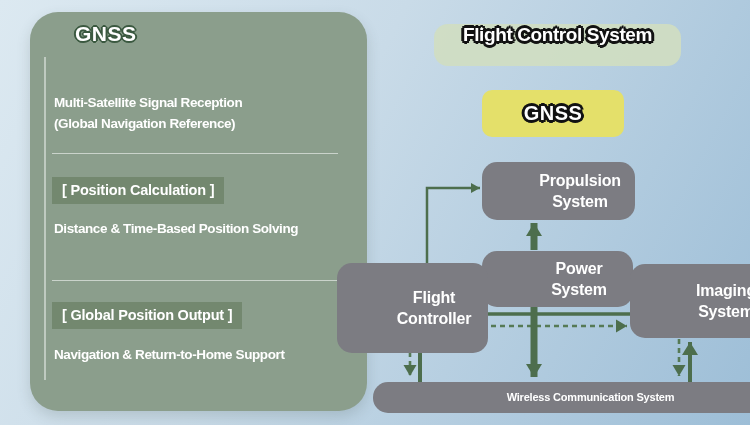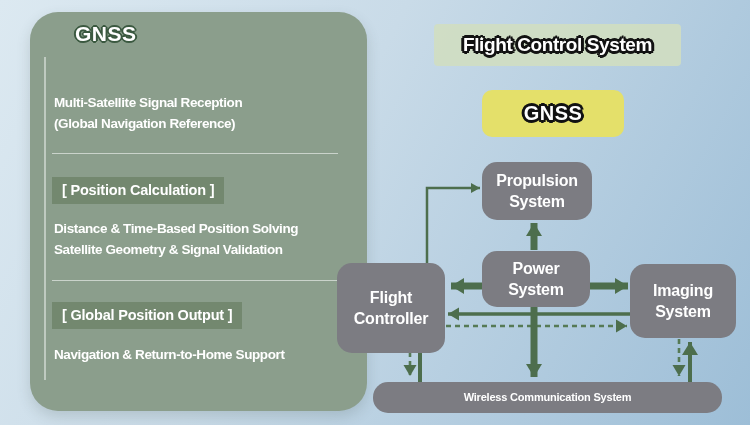--- a/index.html
+++ b/index.html
@@ -37,40 +37,41 @@
   .divider{
     position:absolute;left:22px;width:286px;height:1px;
     background:rgba(255,255,255,.55);
   }
   .h1{top:37px}.b1{top:80px}.d1{top:141px}
   .h2{top:165px}.b2{top:206px}.d2{top:268px}
   .h3{top:290px}.b3{top:332px}
   
   .title-box{
     position:absolute;left:434px;top:24px;width:247px;height:42px;
-    background:rgba(208,222,193,.9);border-radius:4px;
-    display:flex;align-items:center;justify-content:center;
+    background:rgba(208,222,193,.9);border-radius:14px;
+    display:flex;justify-content:center;
   }
   .outline-black{
     color:#fff;font-weight:bold;
     text-shadow:-2px -2px 0 #121212,2px -2px 0 #121212,-2px 2px 0 #121212,2px 2px 0 #121212,
                 -3px 0 0 #121212,3px 0 0 #121212,0 -3px 0 #121212,0 3px 0 #121212;
   }
   .title-box span{font-size:19px;letter-spacing:-.4px;white-space:nowrap;}
   .badge{
     position:absolute;left:482px;top:90px;width:142px;height:47px;
     background:#e4e06a;border-radius:10px;
     display:flex;align-items:center;justify-content:center;
   }
   .badge span{font-size:20px;letter-spacing:.5px;}
   .node{
     position:absolute;background:#7c7c82;border-radius:15px;color:#fff;
     display:flex;flex-direction:column;align-items:center;justify-content:center;
     font-weight:bold;font-size:16px;line-height:21px;text-align:center;
     letter-spacing:-.2px;
+    padding-left:43px;
   }
   .node-propulsion{left:482px;top:162px;width:110px;height:58px;}
   .node-power{left:482px;top:251px;width:108px;height:56px;}
   .node-flight{left:337px;top:263px;width:108px;height:90px;}
   .node-imaging{left:630px;top:264px;width:106px;height:74px;}
   .node-wireless{left:373px;top:382px;width:349px;height:31px;border-radius:15px;
     font-size:11px;}
   .arrows{position:absolute;left:0;top:0;}
 </style>
 </head>
@@ -84,21 +85,20 @@
 
     <div class="sec-body b1">
       <div>Multi-Satellite Signal Reception</div>
       <div>(Global Navigation Reference)</div>
     </div>
     <div class="divider d1"></div>
 
     <div class="sec-header h2">[ Position Calculation ]</div>
     <div class="sec-body b2">
       <div>Distance &amp; Time-Based Position Solving</div>
-      <div>Satellite Geometry &amp; Signal Validation</div>
     </div>
     <div class="divider d2"></div>
 
     <div class="sec-header h3">[ Global Position Output ]</div>
     <div class="sec-body b3">
       <div>Navigation &amp; Return-to-Home Support</div>
     </div>
   </aside>
 
   <svg class="arrows" width="750" height="425" viewBox="0 0 750 425">

